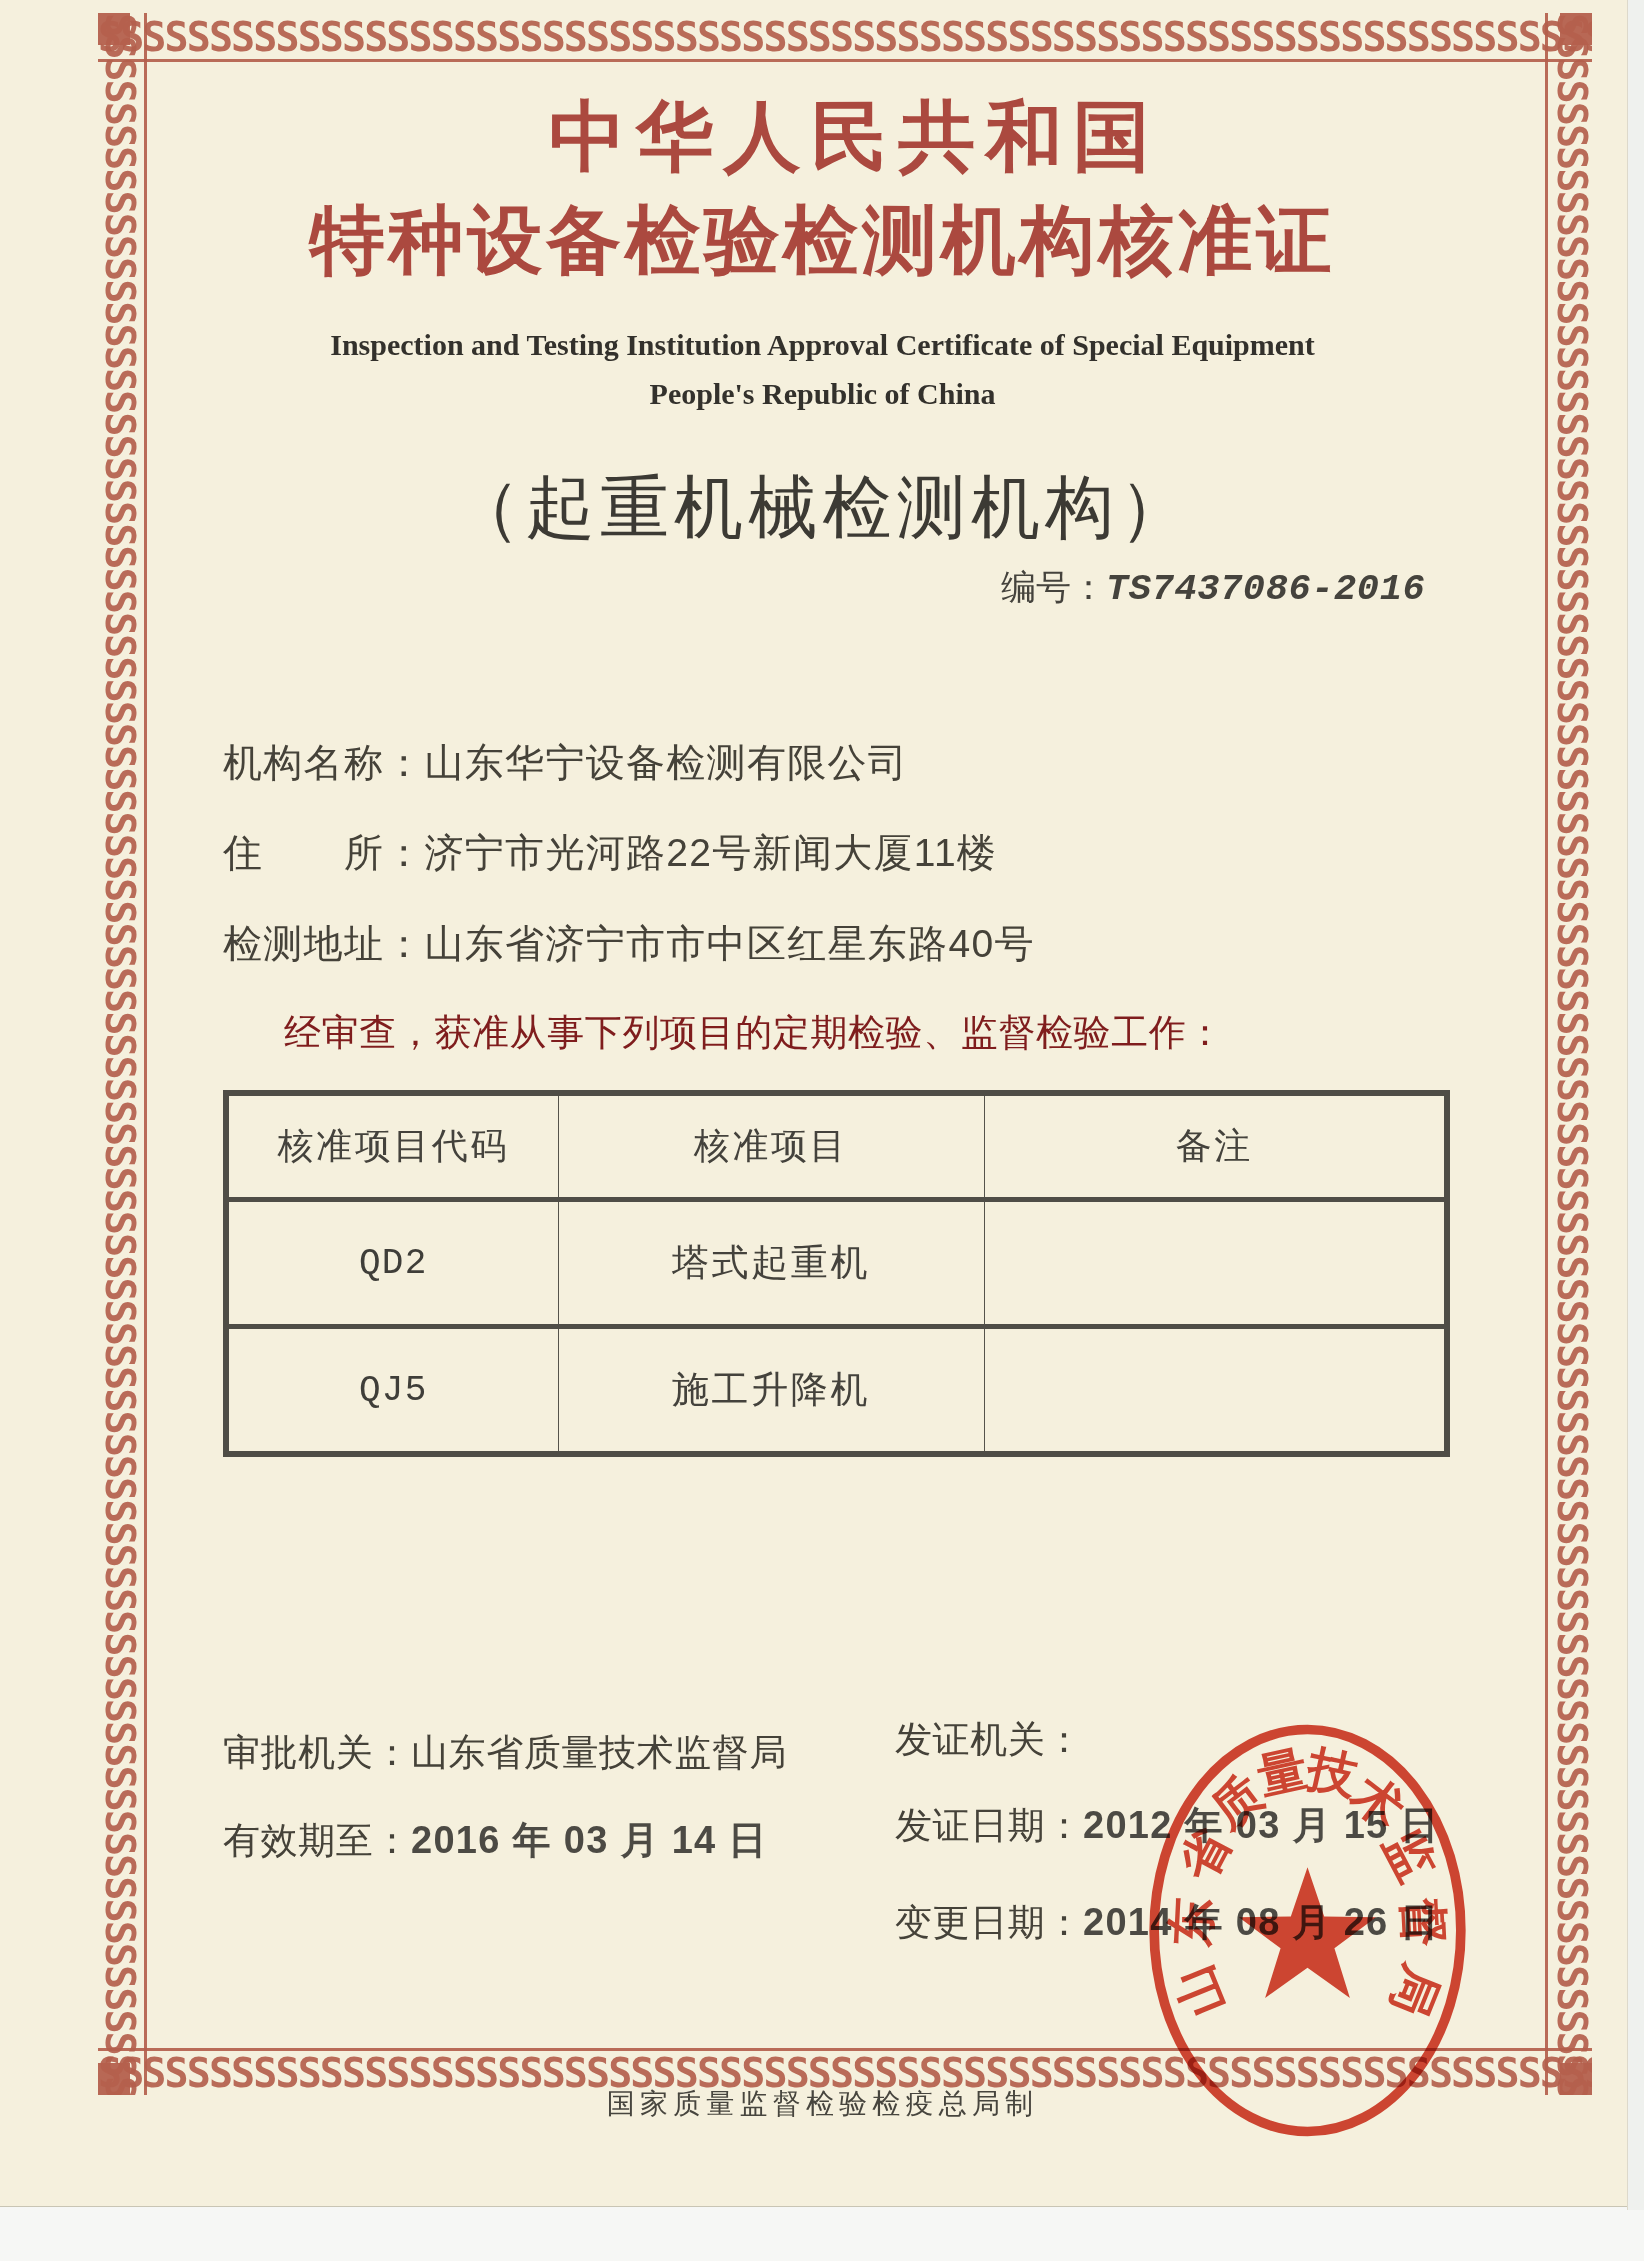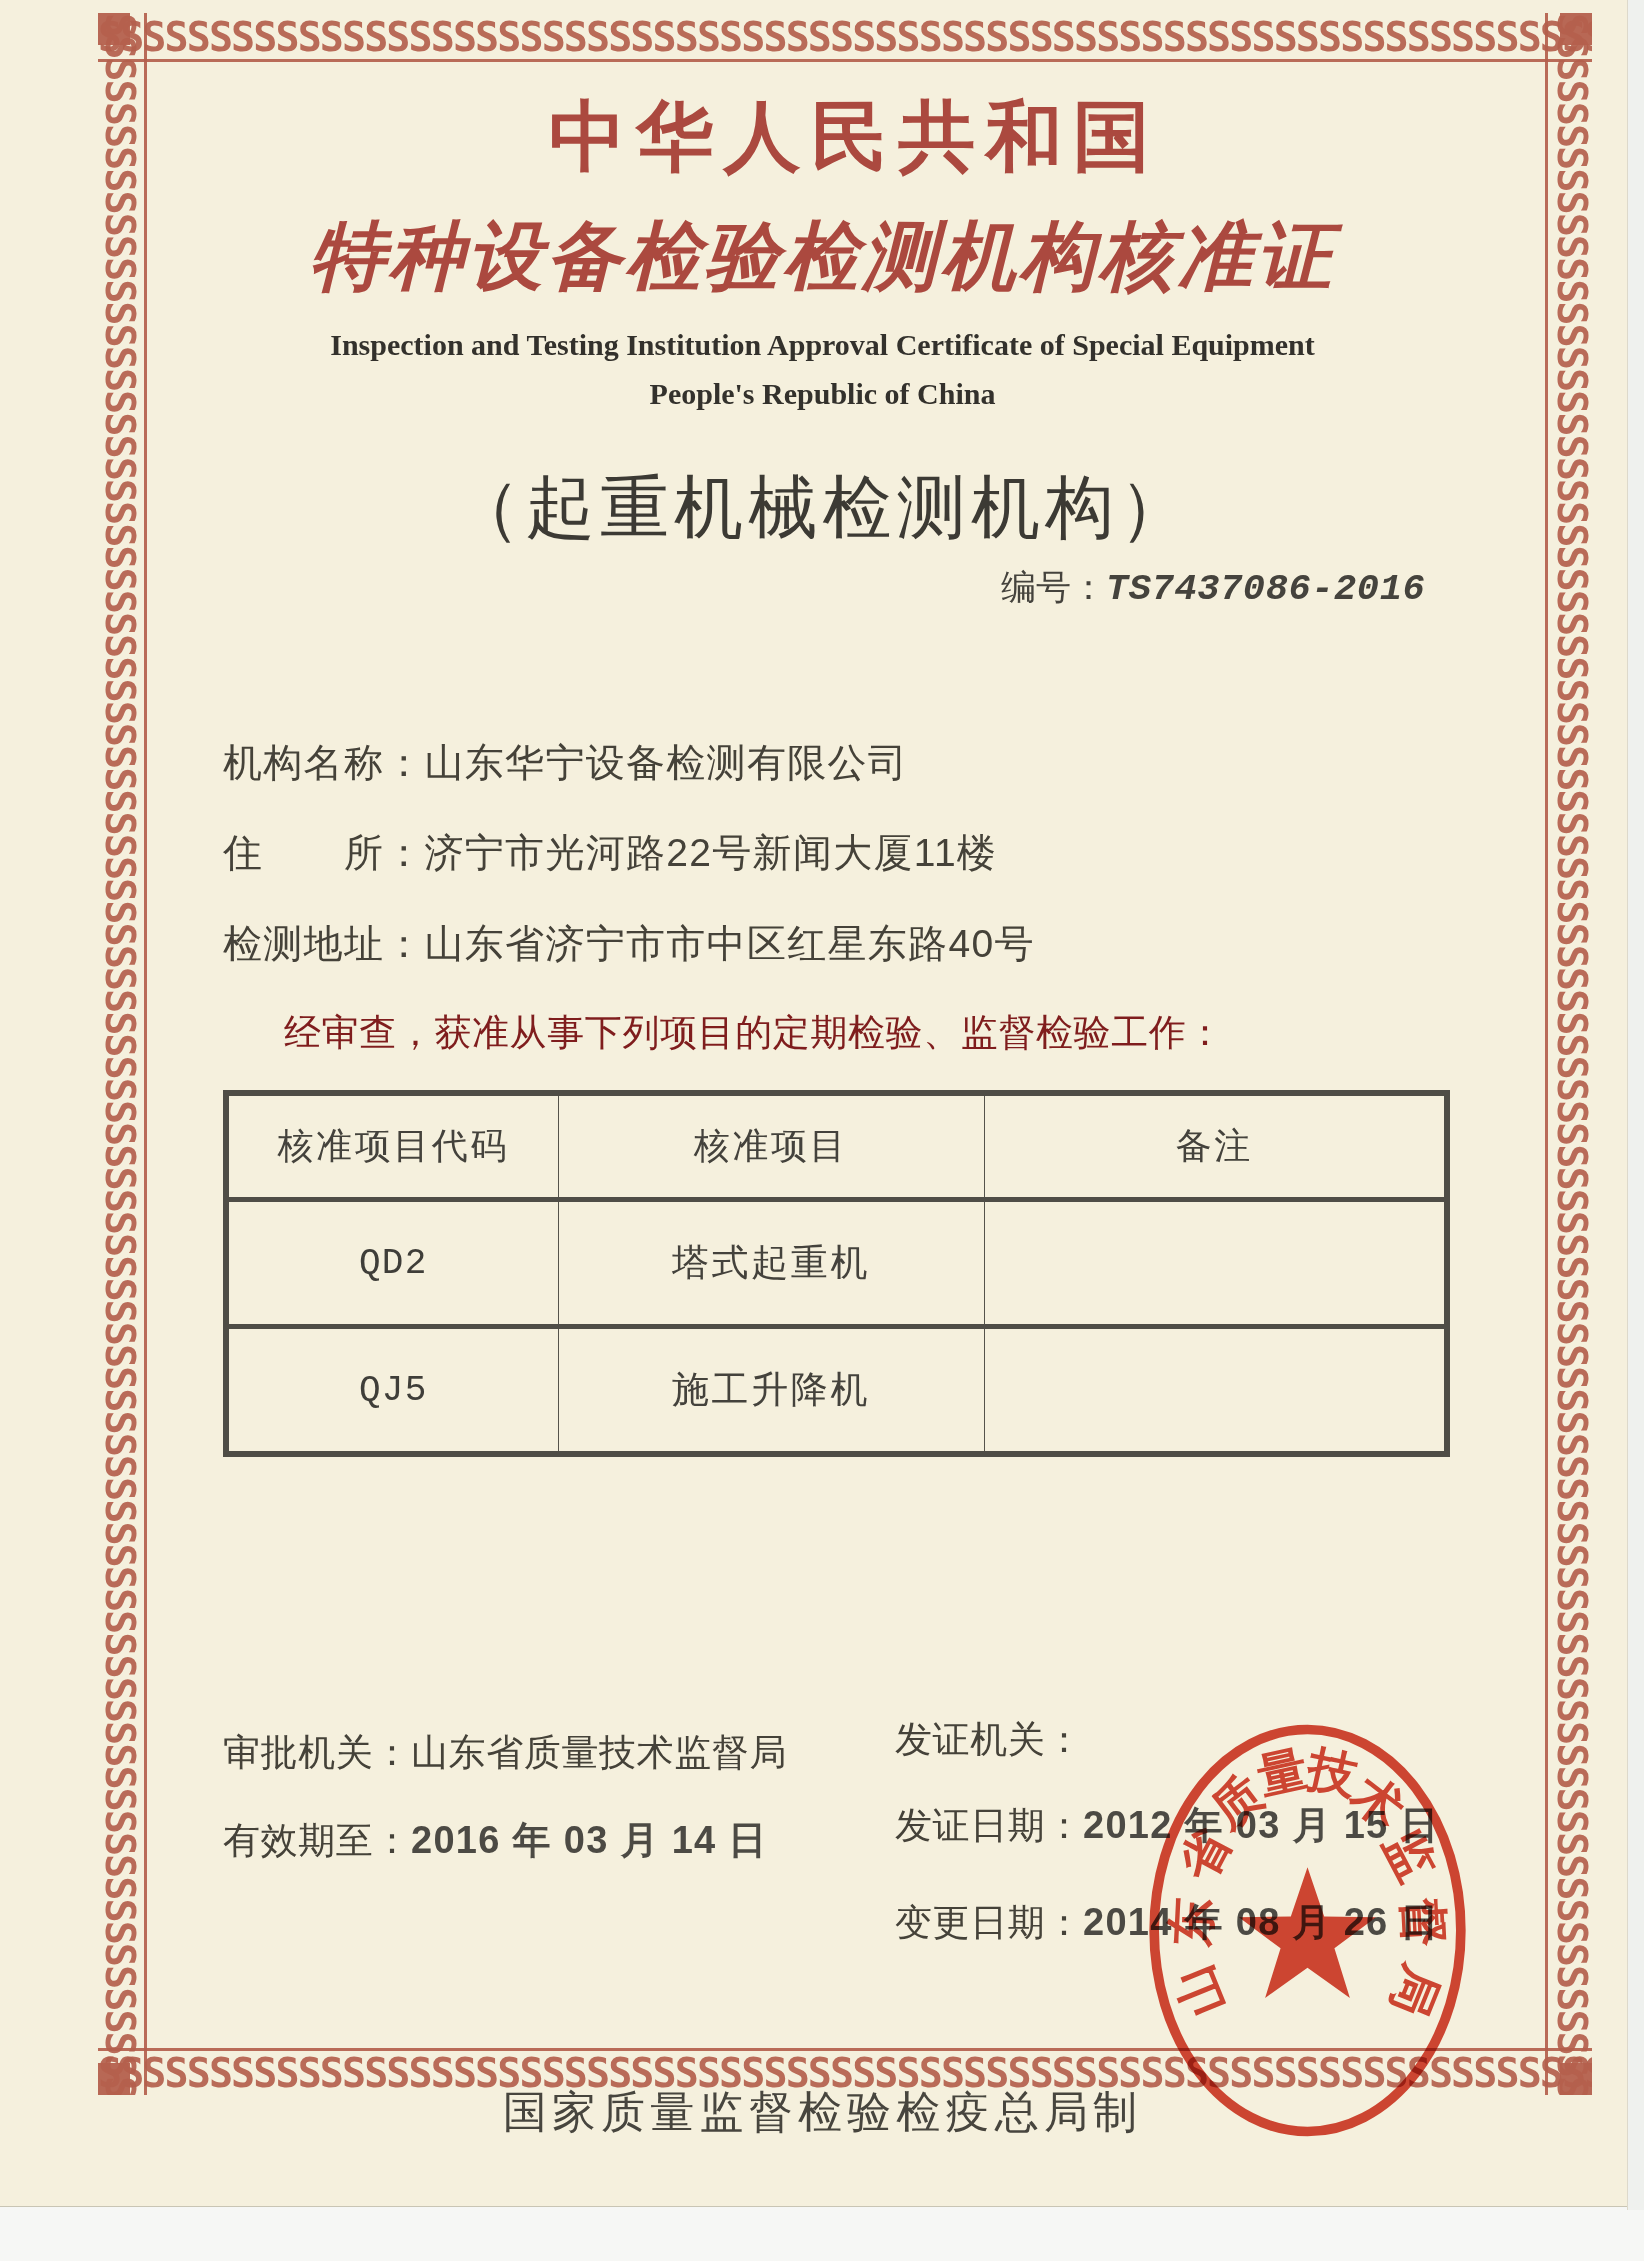--- a/index.html
+++ b/index.html
@@ -14,21 +14,21 @@
     font-weight:bold;font-size:40px;letter-spacing:-1.9px;overflow:hidden;white-space:nowrap;opacity:.92;}
   .b-top{left:98px;top:13px;width:1494px;height:46px;line-height:49px;border-bottom:3.2px solid #b4604d;}
   .b-bottom{left:98px;top:2048px;width:1494px;height:46px;line-height:45px;border-top:3.2px solid #b4604d;}
   .b-left{left:98px;top:13px;width:46px;height:2082px;writing-mode:vertical-rl;line-height:49px;border-right:3.2px solid #b4604d;}
   .b-right{left:1545px;top:13px;width:46px;height:2082px;writing-mode:vertical-rl;line-height:45px;border-left:3.2px solid #b4604d;}
   .bcorner{width:32px;height:32px;background:#b4604d;opacity:.95;}
   
   .center{left:0;width:1645px;text-align:center;}
   .title-cn{font-weight:bold;color:#ab493f;line-height:1;}
   .t1{top:98px;font-size:77px;letter-spacing:10.3px;padding-left:32px;}
-  .t2{top:219px;font-size:75px;letter-spacing:3.9px;font-style:italic;}
+  .t2{top:203px;font-size:75px;letter-spacing:3.9px;}
   .title-en{font-family:"Liberation Serif","DejaVu Serif",serif;font-weight:bold;color:#33312c;line-height:1;}
   .e1{top:330px;font-size:30px;}
   .e2{top:379px;font-size:30px;}
   .subtitle{top:473px;font-size:69px;letter-spacing:5.2px;color:#3c3a34;line-height:1;}
   .certno{left:1001px;top:569px;font-size:35px;color:#45433d;line-height:1;}
   .certno .num{font-family:"Liberation Mono","DejaVu Sans Mono",monospace;font-weight:bold;font-size:37px;letter-spacing:0.6px;font-style:italic;}
   .infoline{left:223px;font-size:39px;color:#454239;line-height:1;letter-spacing:1.3px;}
   .i0{top:743px;} .i1{top:833px;} .i2{top:924px;}
   .note{left:284px;top:1014px;font-size:37px;color:#7f1d1d;line-height:1;letter-spacing:0.6px;}
   
@@ -47,21 +47,21 @@
   .f-approve{top:1734px;} .f-valid{top:1821px;}
   .f-issuer{top:1721px;} .f-issued{top:1806px;} .f-changed{top:1903px;}
   .date{font-size:38px;font-weight:bold;color:#4c4a44;letter-spacing:1.3px;}
   
   .seal{left:1127px;top:1705px;width:361px;height:451px;mix-blend-mode:multiply;opacity:.93;}
   .seal-ring{fill:none;stroke:#d23b28;stroke-width:15px;}
   .seal-star{fill:#d23b28;}
   .seal-char{fill:#d23b28;font-size:76px;font-weight:bold;text-anchor:middle;
     font-family:"Liberation Sans","DejaVu Sans",sans-serif;}
   
-  .bottomnote{top:2090px;font-size:44px;letter-spacing:5.2px;color:#47453e;line-height:1;}
+  .bottomnote{top:2090px;font-size:28px;letter-spacing:5.2px;color:#47453e;line-height:1;}
 </style>
 </head>
 <body>
 
 <div class="abs scan-bottom"></div>
 <div class="abs scan-right"></div>
 
 <div class="abs bstrip b-top">SSSSSSSSSSSSSSSSSSSSSSSSSSSSSSSSSSSSSSSSSSSSSSSSSSSSSSSSSSSSSSSSSSSSSSSSSSSSSSSSSSSSSSSSSSSSSSSSSSSSSSSSSSSSSSSSSSSSSSSSSSSSSSSSSSSSSSSSSSSSSSSSSSSSSSSSSSSSSSSSSSSSSSSSSSSSSSSSSSSSSSSSSSSSSSSSSSSSSSSSSSSSSSSSSSSSSSSSSSSSSSSSSSSSSSSSSSSSSSSSSSSSSSSSSSSSSSSSSSSSSSSSSSSSSSSSSSSSSSSSSSSSSSSSSSSSSSSSSSSS</div>
 <div class="abs bstrip b-bottom">SSSSSSSSSSSSSSSSSSSSSSSSSSSSSSSSSSSSSSSSSSSSSSSSSSSSSSSSSSSSSSSSSSSSSSSSSSSSSSSSSSSSSSSSSSSSSSSSSSSSSSSSSSSSSSSSSSSSSSSSSSSSSSSSSSSSSSSSSSSSSSSSSSSSSSSSSSSSSSSSSSSSSSSSSSSSSSSSSSSSSSSSSSSSSSSSSSSSSSSSSSSSSSSSSSSSSSSSSSSSSSSSSSSSSSSSSSSSSSSSSSSSSSSSSSSSSSSSSSSSSSSSSSSSSSSSSSSSSSSSSSSSSSSSSSSSSSSSSSSS</div>
 <div class="abs bstrip b-left">SSSSSSSSSSSSSSSSSSSSSSSSSSSSSSSSSSSSSSSSSSSSSSSSSSSSSSSSSSSSSSSSSSSSSSSSSSSSSSSSSSSSSSSSSSSSSSSSSSSSSSSSSSSSSSSSSSSSSSSSSSSSSSSSSSSSSSSSSSSSSSSSSSSSSSSSSSSSSSSSSSSSSSSSSSSSSSSSSSSSSSSSSSSSSSSSSSSSSSSSSSSSSSSSSSSSSSSSSSSSSSSSSSSSSSSSSSSSSSSSSSSSSSSSSSSSSSSSSSSSSSSSSSSSSSSSSSSSSSSSSSSSSSSSSSSSSSSSSSSS</div>

